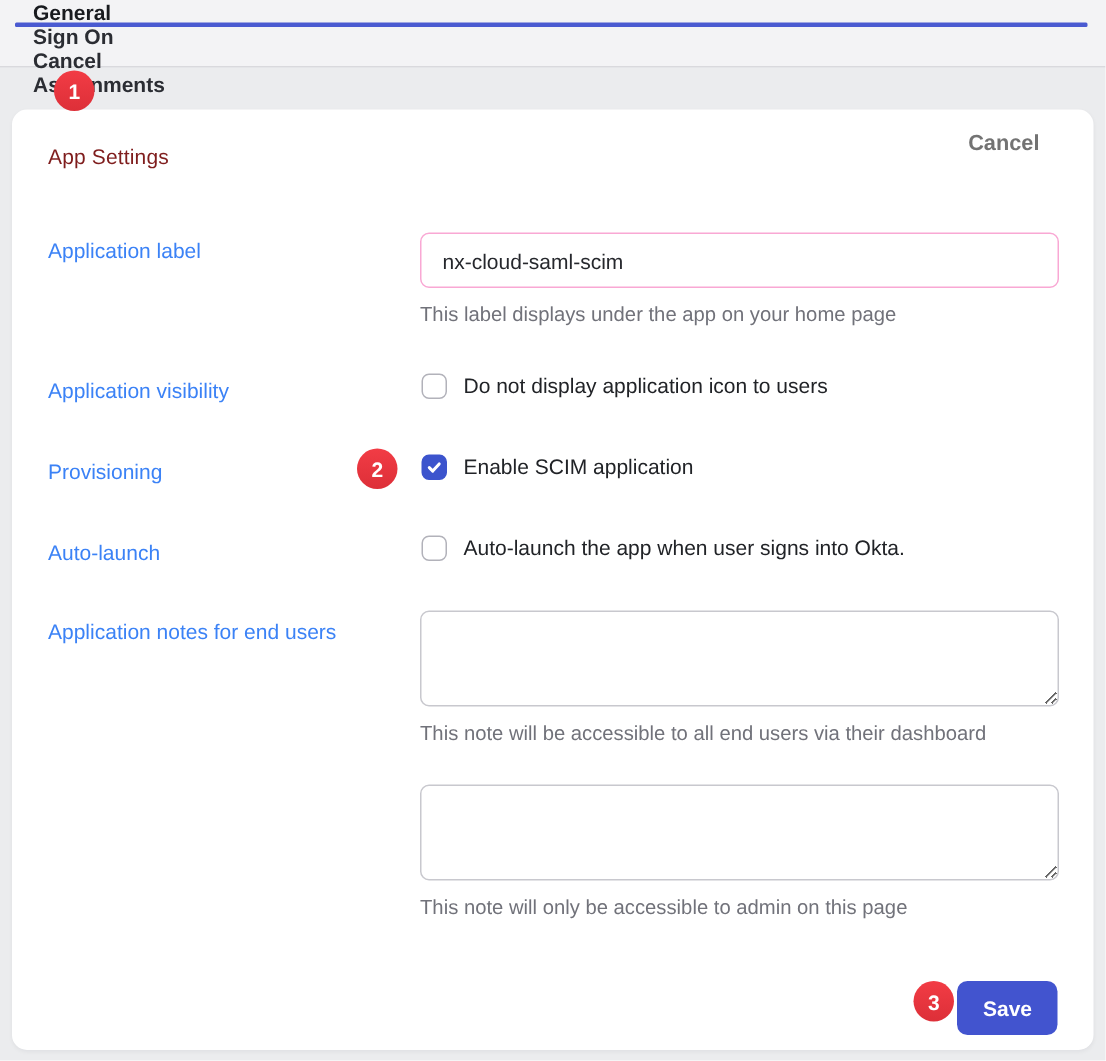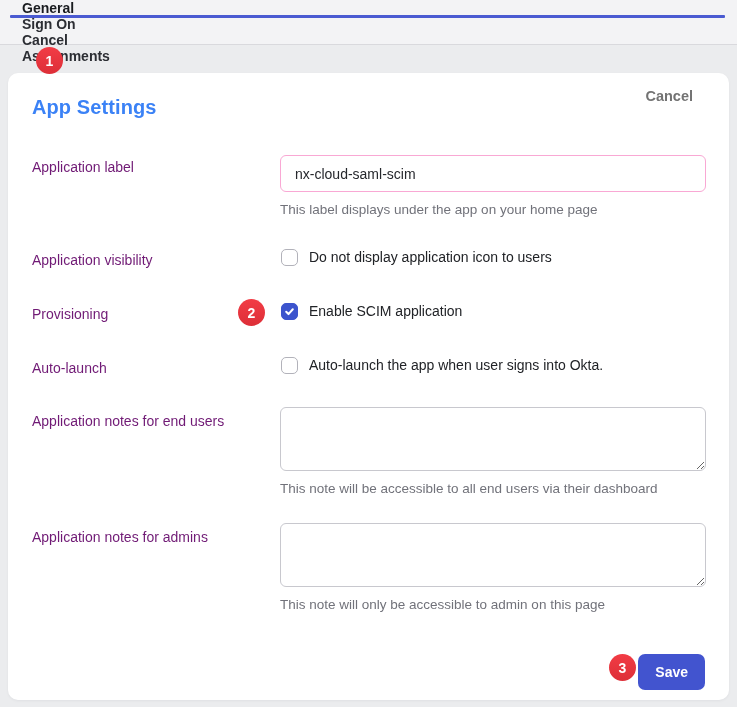--- a/index.html
+++ b/index.html
@@ -47,30 +47,30 @@
   .badge-3 { left:609px; top:654px; }
 
   
   .card {
     position:absolute; left:8px; top:73px; width:721px; height:627px;
     background:#ffffff; border-radius:10px;
     box-shadow:0 1px 3px rgba(20,20,30,0.05);
   }
   .card-title {
     position:absolute; left:24px; top:23px;
-    font-size:20px; font-weight:700; color:#3b82f6; letter-spacing:.1px;
+    font-size:14px; font-weight:400; color:#7f1d1d; letter-spacing:.1px;
   }
   .cancel-link {
     position:absolute; right:36px; top:15px;
     font-size:14.5px; font-weight:700; color:#737373; cursor:pointer;
   }
 
   .field-label {
     position:absolute; left:24px;
-    font-size:14px; color:#701a75; line-height:16px;
+    font-size:14px; color:#3b82f6; line-height:16px;
   }
 
   .text-input {
     position:absolute; left:272px; width:426px; height:37px;
     border:1px solid #f9a8d4; border-radius:6px;
     padding:0 14px; font-size:14px; color:#26282d;
     font-family:"Liberation Sans","DejaVu Sans",sans-serif;
     background:#fff; outline:none;
   }
   .note-area {
@@ -155,19 +155,18 @@
     <span class="checkbox">
       
     </span>
     <span class="check-label">Auto-launch the app when user signs into Okta.</span>
   </div>
 
   <label class="field-label" style="top:340px">Application notes for end users</label>
   <textarea class="note-area" style="top: 334px;"></textarea>
   <div class="help-text" style="top:408px">This note will be accessible to all end users via their dashboard</div>
 
-  <label class="field-label" style="top:456px">Application notes for admins</label>
   <textarea class="note-area" style="top: 450px;"></textarea>
   <div class="help-text" style="top:524px">This note will only be accessible to admin on this page</div>
 
   <button class="save-button">Save</button>
 
 </section>
 
 </body></html>

